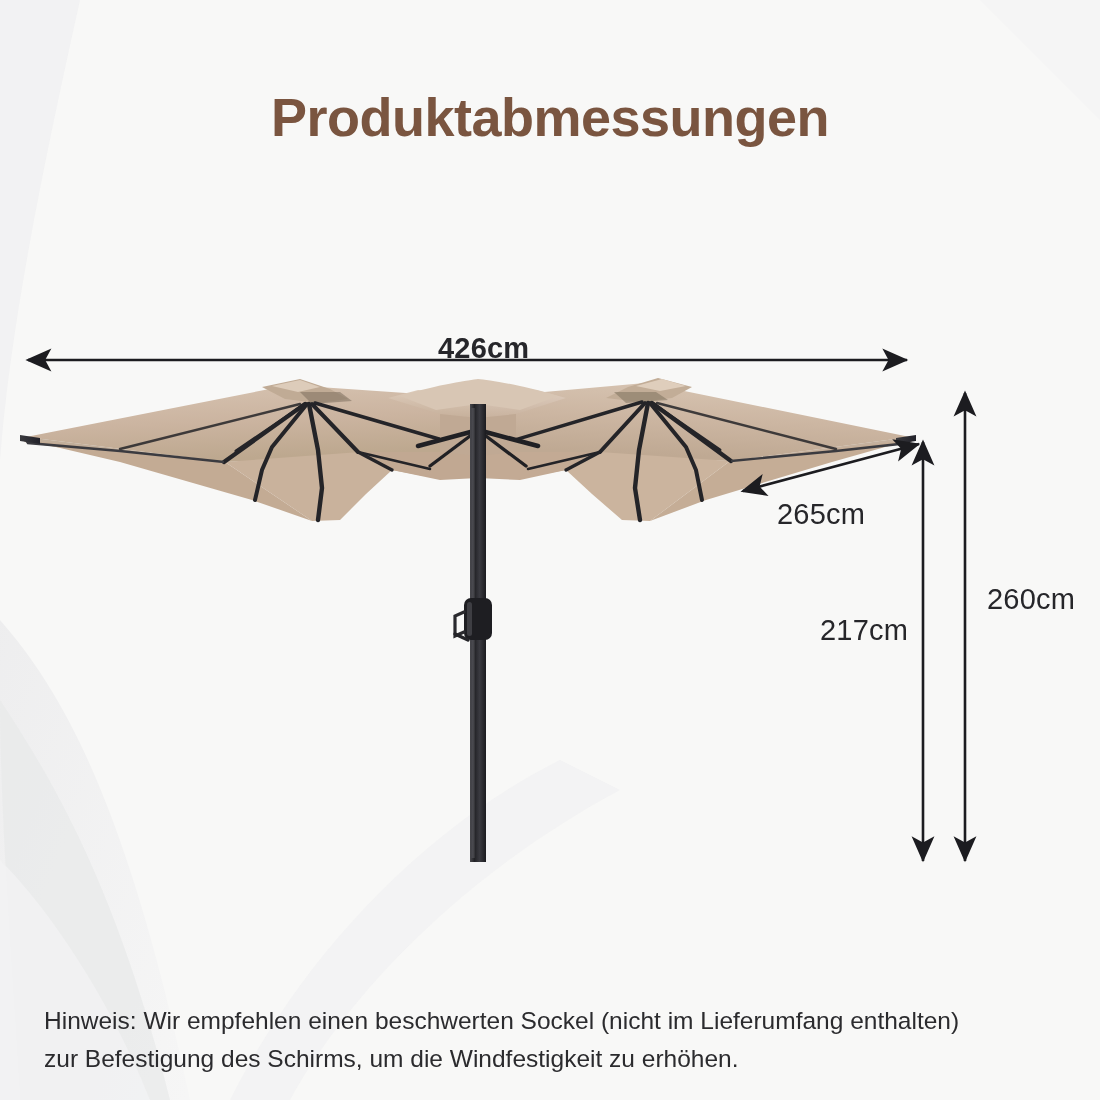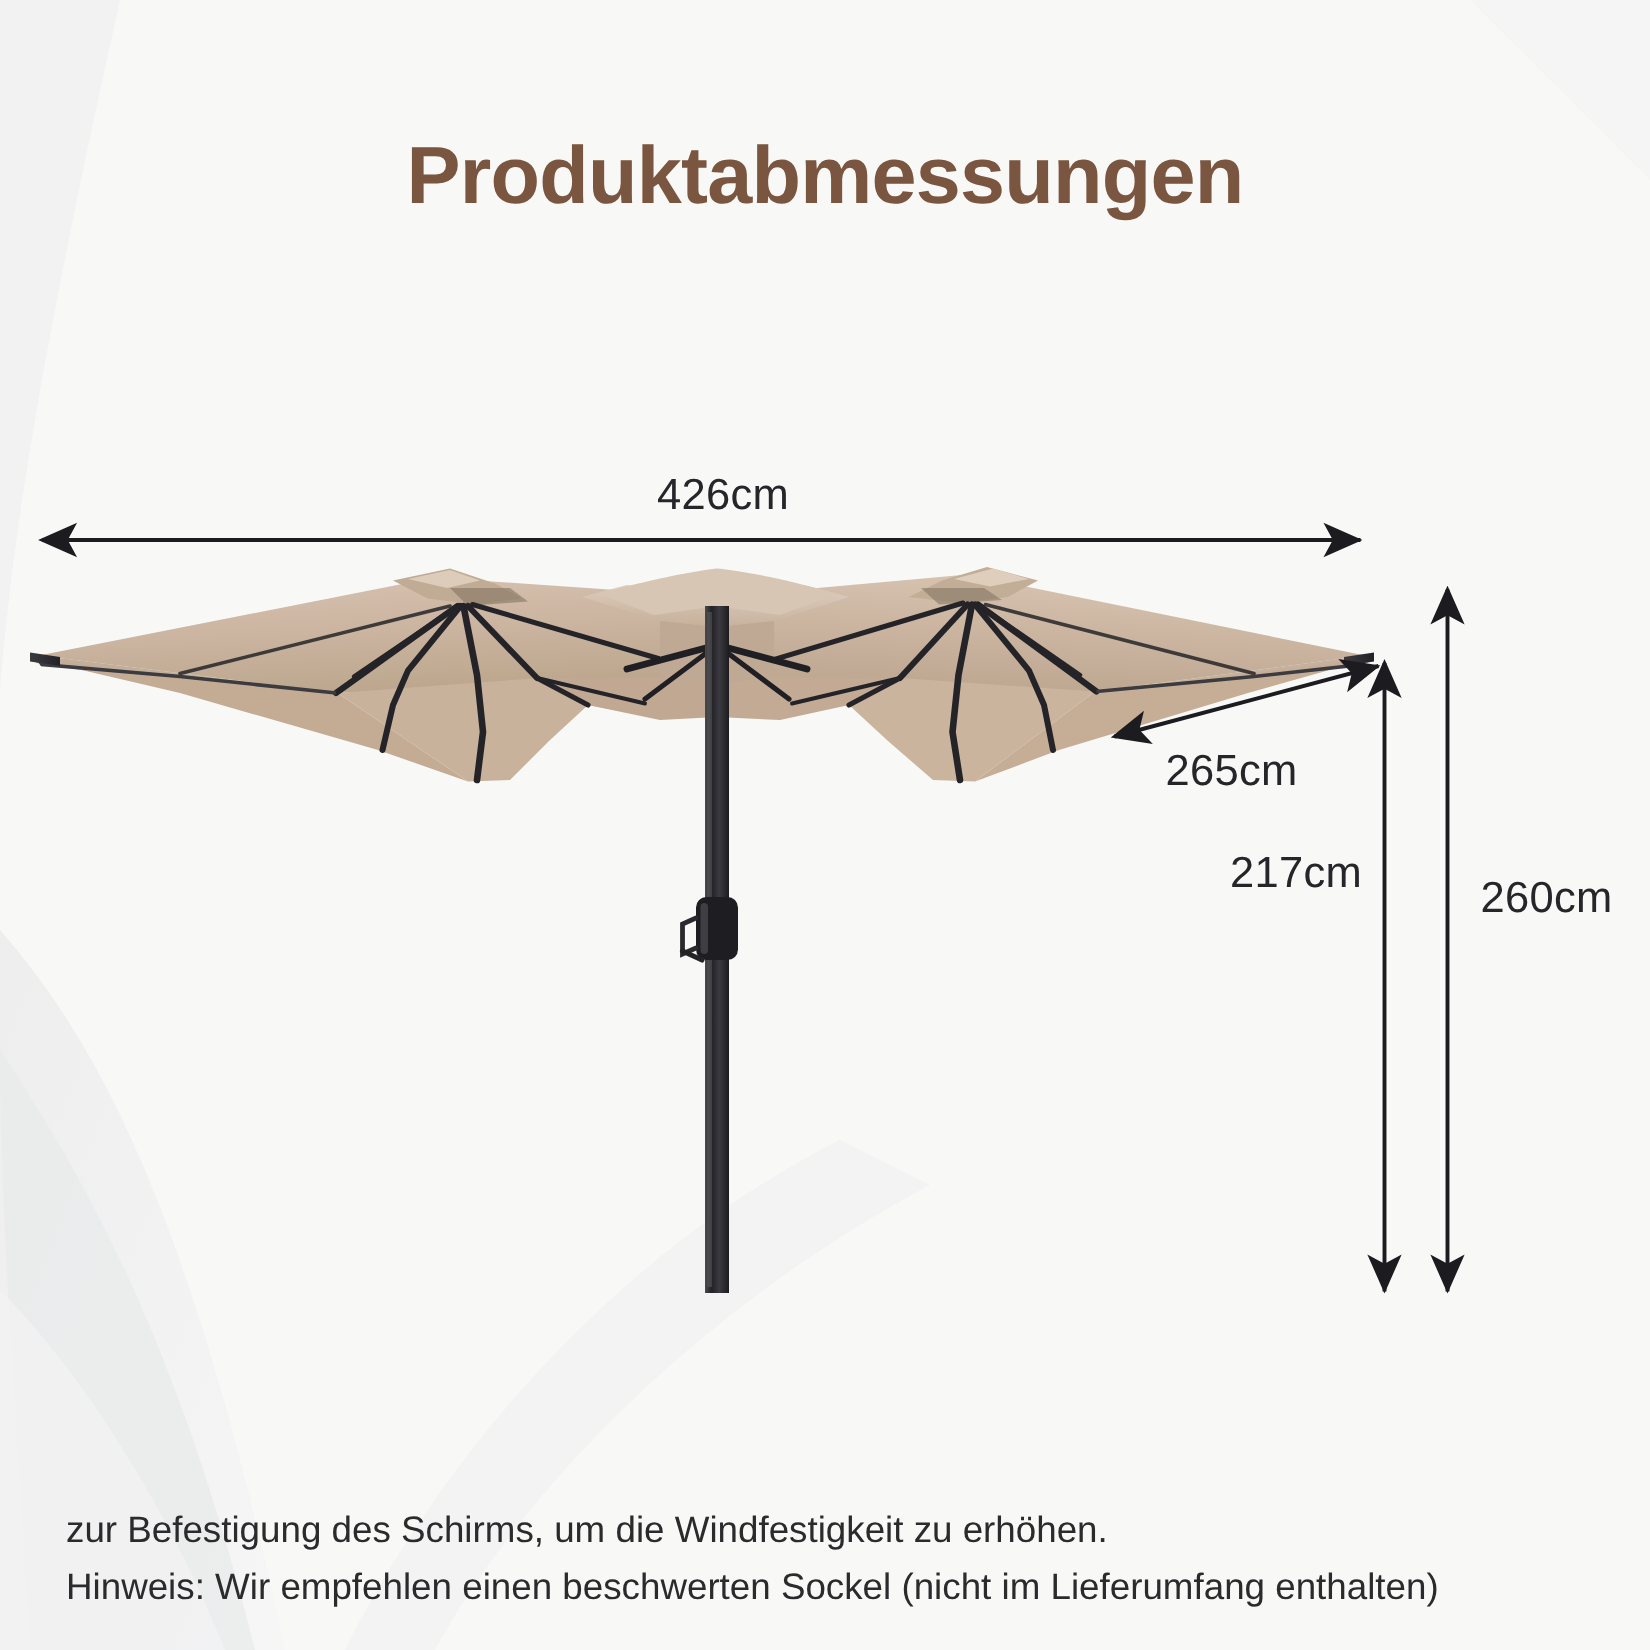--- a/index.html
+++ b/index.html
@@ -38,23 +38,23 @@
     width: 1100px; height: 1100px;
   }
   .dimlabel {
     position: absolute;
     font-family: "Liberation Sans", sans-serif;
     font-size: 29px;
     color: #26262a;
     white-space: nowrap;
     letter-spacing: 0.2px;
   }
-  #label-426 { left: 438px; top: 314px; }
+  #label-426 { left: 438px; top: 332px; font-weight: bold; }
   #label-265 { left: 777px; top: 498px; text-align: center; }
-  #label-217 { left: 820px; top: 566px; }
+  #label-217 { left: 820px; top: 614px; }
   #label-260 { left: 987px; top: 583px; }
   #note {
     position: absolute;
     left: 44px;
     top: 1002px;
     width: 960px;
     font-family: "Liberation Sans", sans-serif;
     font-size: 24.5px;
     line-height: 38px;
     color: #2b2b2e;
@@ -223,17 +223,17 @@
 
     <line x1="965" y1="393" x2="965" y2="861" stroke="#1c1c20" stroke-width="2.6" marker-start="url(#arrTail)" marker-end="url(#arrHead)"></line>
   </svg>
 
   <div class="dimlabel" id="label-426">426cm</div>
   <div class="dimlabel" id="label-265">265cm</div>
   <div class="dimlabel" id="label-217">217cm</div>
   <div class="dimlabel" id="label-260">260cm</div>
 
   <div id="note">
+    <span class="nline">Hinweis: Wir empfehlen einen beschwerten Sockel (nicht im Lieferumfang enthalten)</span>
     <span class="nline">zur Befestigung des Schirms, um die Windfestigkeit zu erhöhen.</span>
-    <span class="nline">Hinweis: Wir empfehlen einen beschwerten Sockel (nicht im Lieferumfang enthalten)</span>
   </div>
 
 </div>
 
 </body></html>

